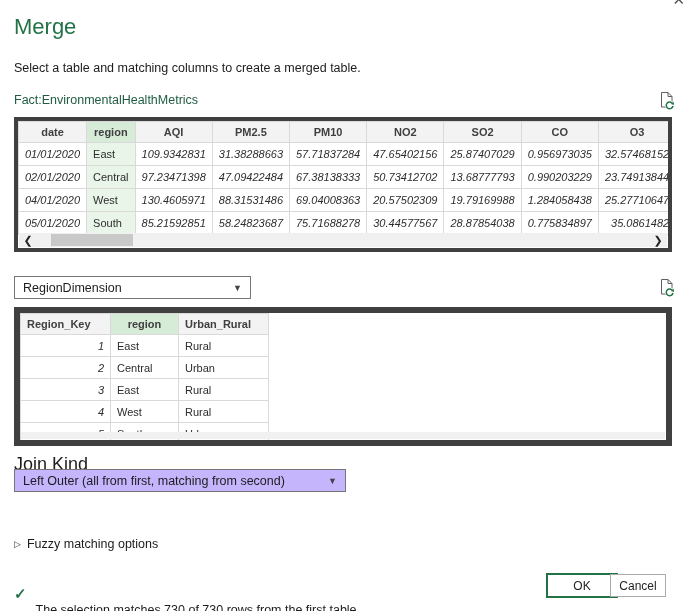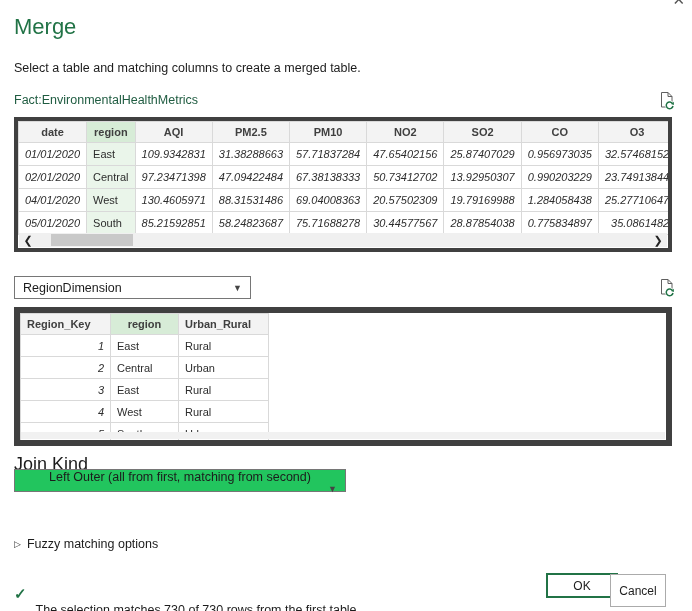--- a/index.html
+++ b/index.html
@@ -66,22 +66,22 @@
     position:absolute; left:14px; top:307px; width:658px; height:139px;
     border:6px solid #404040; background:#fff; overflow:hidden;
   }
   table.t2 td { height:22px; color:#2d2d2d; background:#fff; }
   .t2strip { position:absolute; left:1px; right:1px; bottom:1px; height:7px; background:#f1f1f1; }
 
   
   .join-label { position:absolute; left:14px; top:454px; font-size:18px; color:#1c1c1c; }
   .join-dd {
     position:absolute; left:14px; top:469px; width:332px; height:23px;
-    border:1px solid #767676; background:#22c55e; display:flex; align-items:center;
-    padding:0 8px; cursor:pointer; font-size:12.5px; color:#1c1c1c;flex-direction:column;
+    border:1px solid #767676; background:#c4b5fd; display:flex; align-items:center;
+    padding:0 8px; cursor:pointer; font-size:12.5px; color:#1c1c1c;
   }
   .join-dd .caret { margin-left:auto; font-size:9px; color:#444; }
 
   .fuzzy-row { position:absolute; left:14px; top:499px; display:flex; align-items:center; cursor:pointer; }
   .chk { width:13px; height:13px; border:1px solid #8c8c8c; background:#fff; margin-right:7px; }
   .fuzzy-row span.lbl { font-size:12.5px; color:#1c1c1c; }
 
   .fuzzy-opt { position:absolute; left:14px; top:537px; display:flex; align-items:center; cursor:pointer; }
   .fuzzy-opt .tri { font-size:9px; color:#333; margin-right:6px; }
   .fuzzy-opt span.lbl { font-size:12.5px; color:#1c1c1c; }
@@ -90,21 +90,21 @@
   .status { position:absolute; left:14px; top:571px; display:flex; align-items:center; }
   .status .check { color:var(--accent_green,#217346); font-size:15px; font-weight:bold; margin-right:9px; }
   .status .msg { font-size:12.5px; color:#1c1c1c;margin-top:32px; }
 
   .btn-ok {
     position:absolute; left:546px; top:573px; width:72px; height:25px;
     background:#fff; border:2px solid var(--accent_green,#217346);
     font-family:inherit; font-size:12px; color:#1e1e1e; cursor:pointer;
   }
   .btn-cancel {
-    position:absolute; left:610px; top:574px; width:56px; height:33px;
+    position:absolute; left:610px; top:574px; width:56px; height:23px;
     background:#fff; border:1px solid #ababab;
     font-family:inherit; font-size:12px; color:#1e1e1e; cursor:pointer;
   }
 </style>
 </head>
 <body>
 
 <div class="dialog">
 
   <span class="close-x">✕</span>
@@ -165,21 +165,21 @@
           <td class="c-num">32.57468152</td>
 
         </tr>
         <tr>
           <td class="c-date">02/01/2020</td>
           <td class="c-text sel-cell">Central</td>
           <td class="c-num">97.23471398</td>
           <td class="c-num">47.09422484</td>
           <td class="c-num">67.38138333</td>
           <td class="c-num">50.73412702</td>
-          <td class="c-num">13.92950307</td>
+          <td class="c-num">13.68777793</td>
           <td class="c-num">0.990203229</td>
           <td class="c-num">23.74913844</td>
 
         </tr>
         <tr>
           <td class="c-date">04/01/2020</td>
           <td class="c-text sel-cell">West</td>
           <td class="c-num">130.4605971</td>
           <td class="c-num">88.31531486</td>
           <td class="c-num">69.04008363</td>

